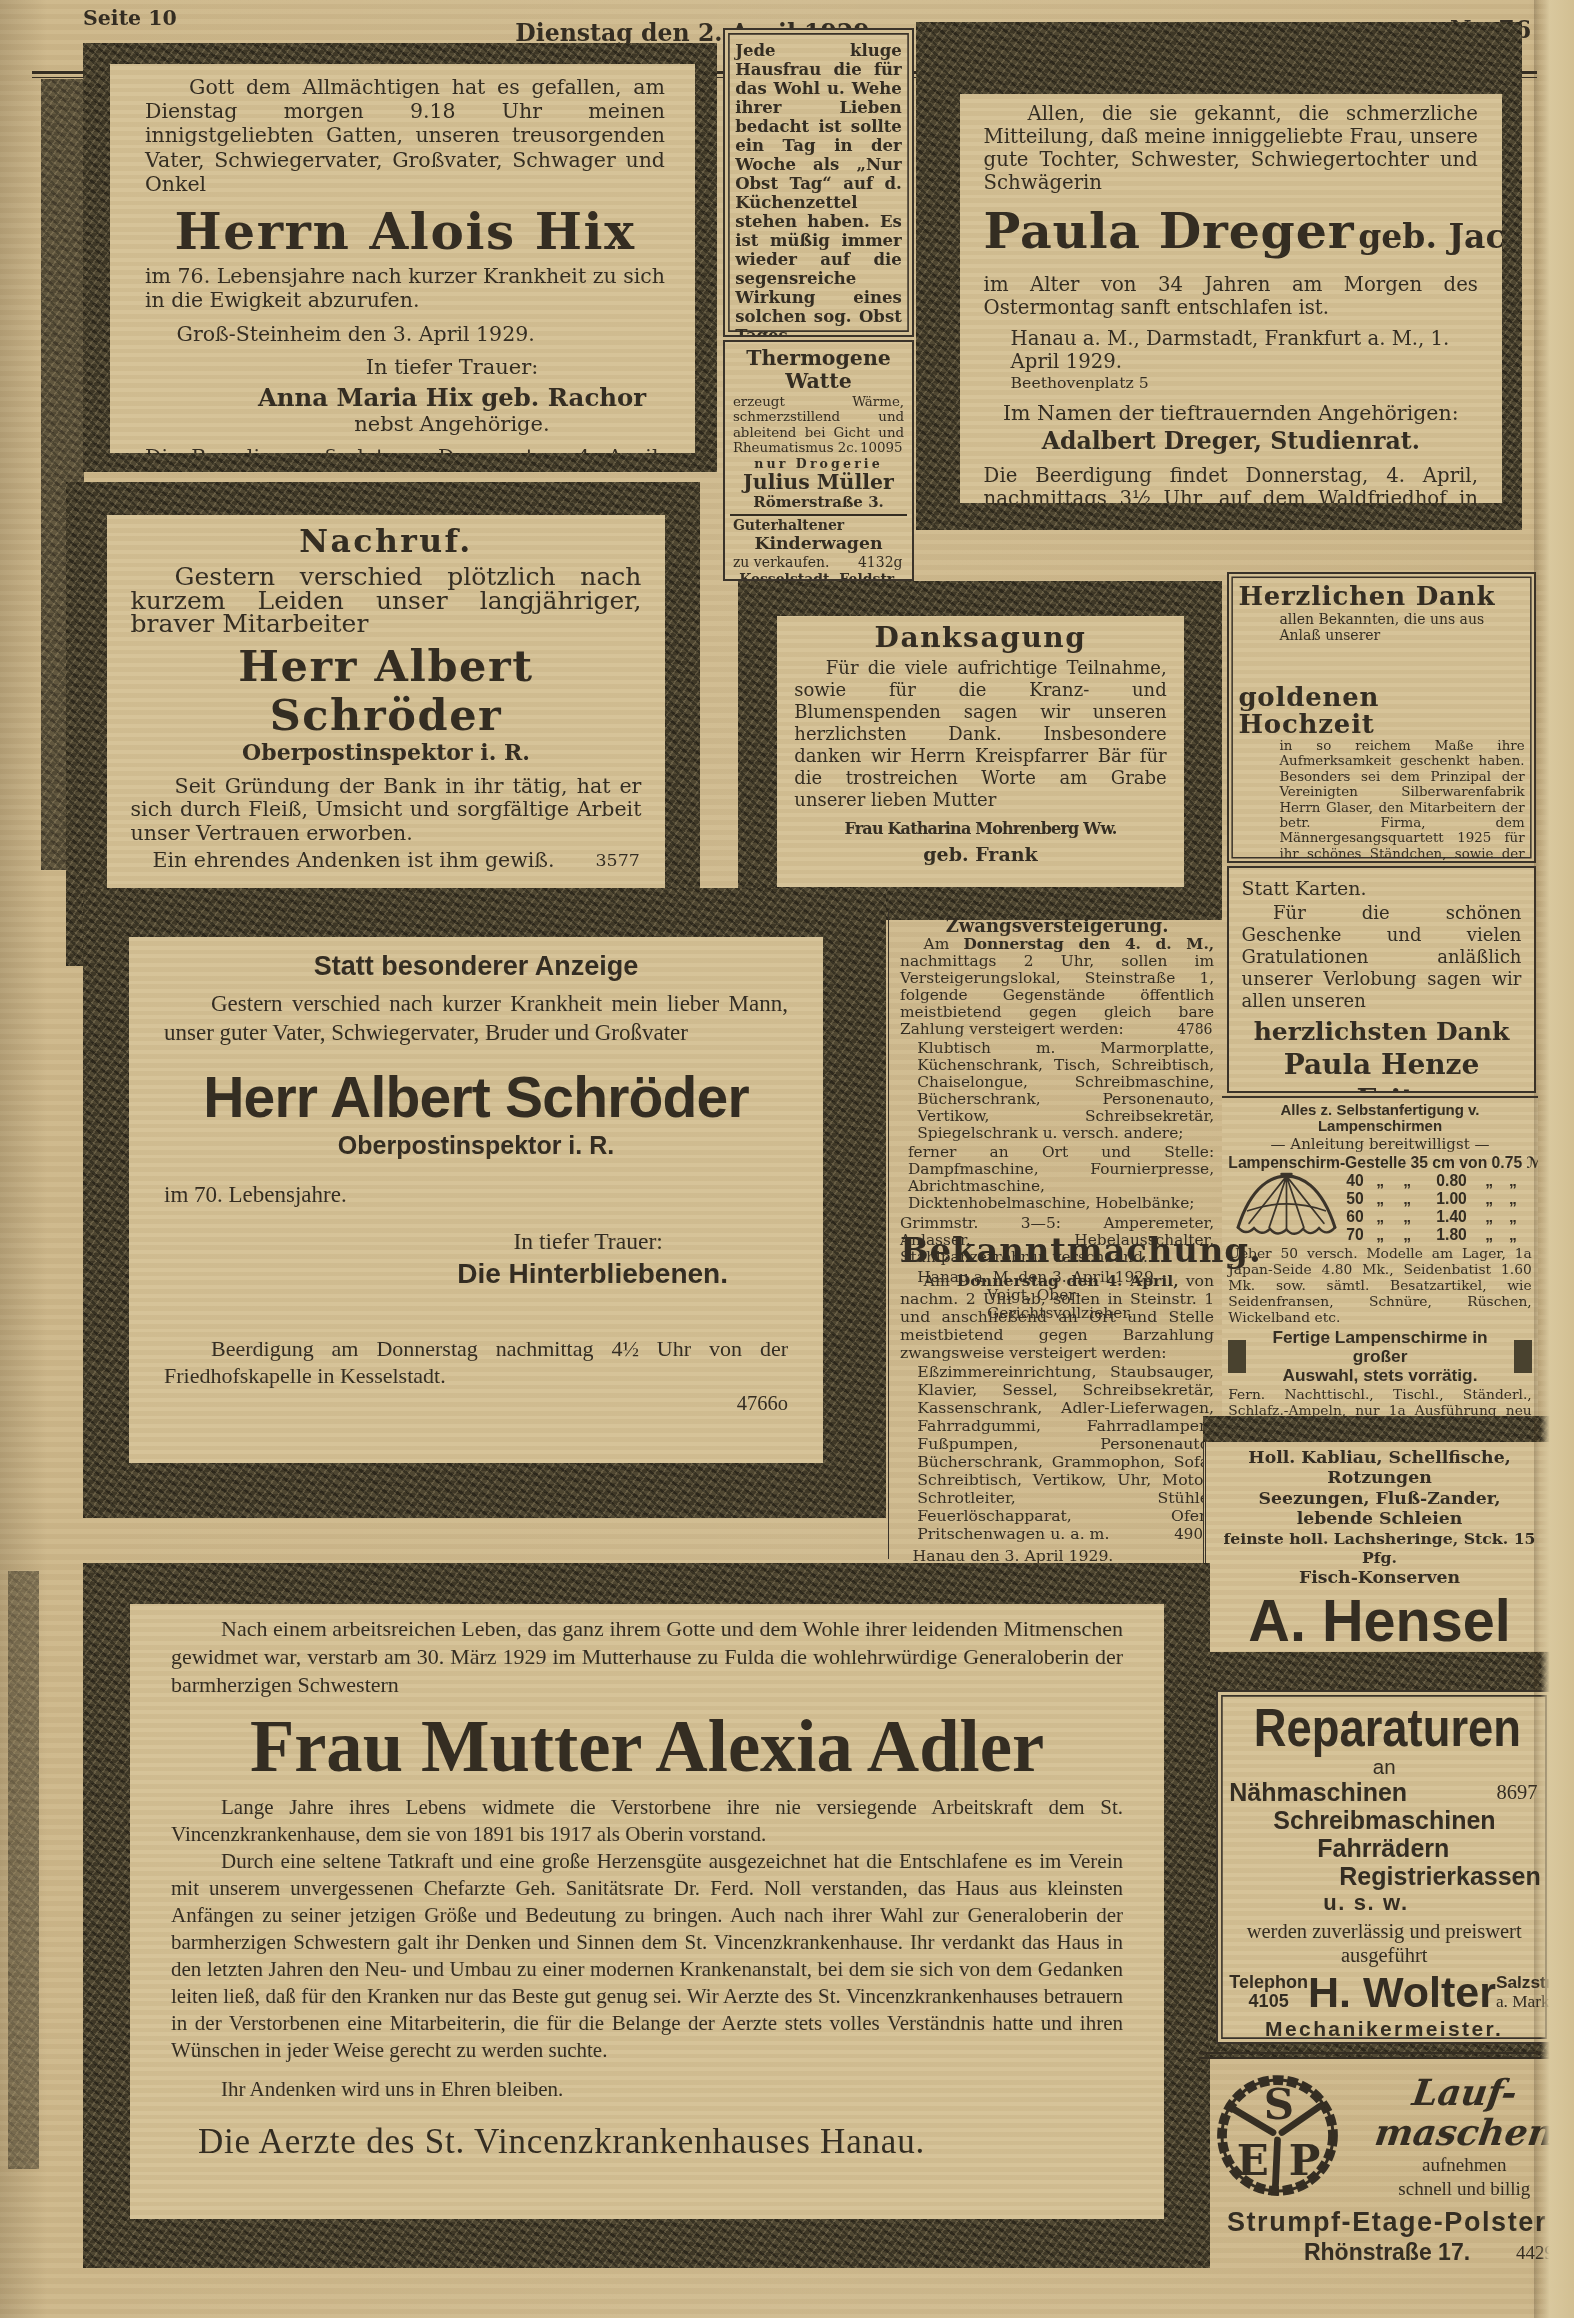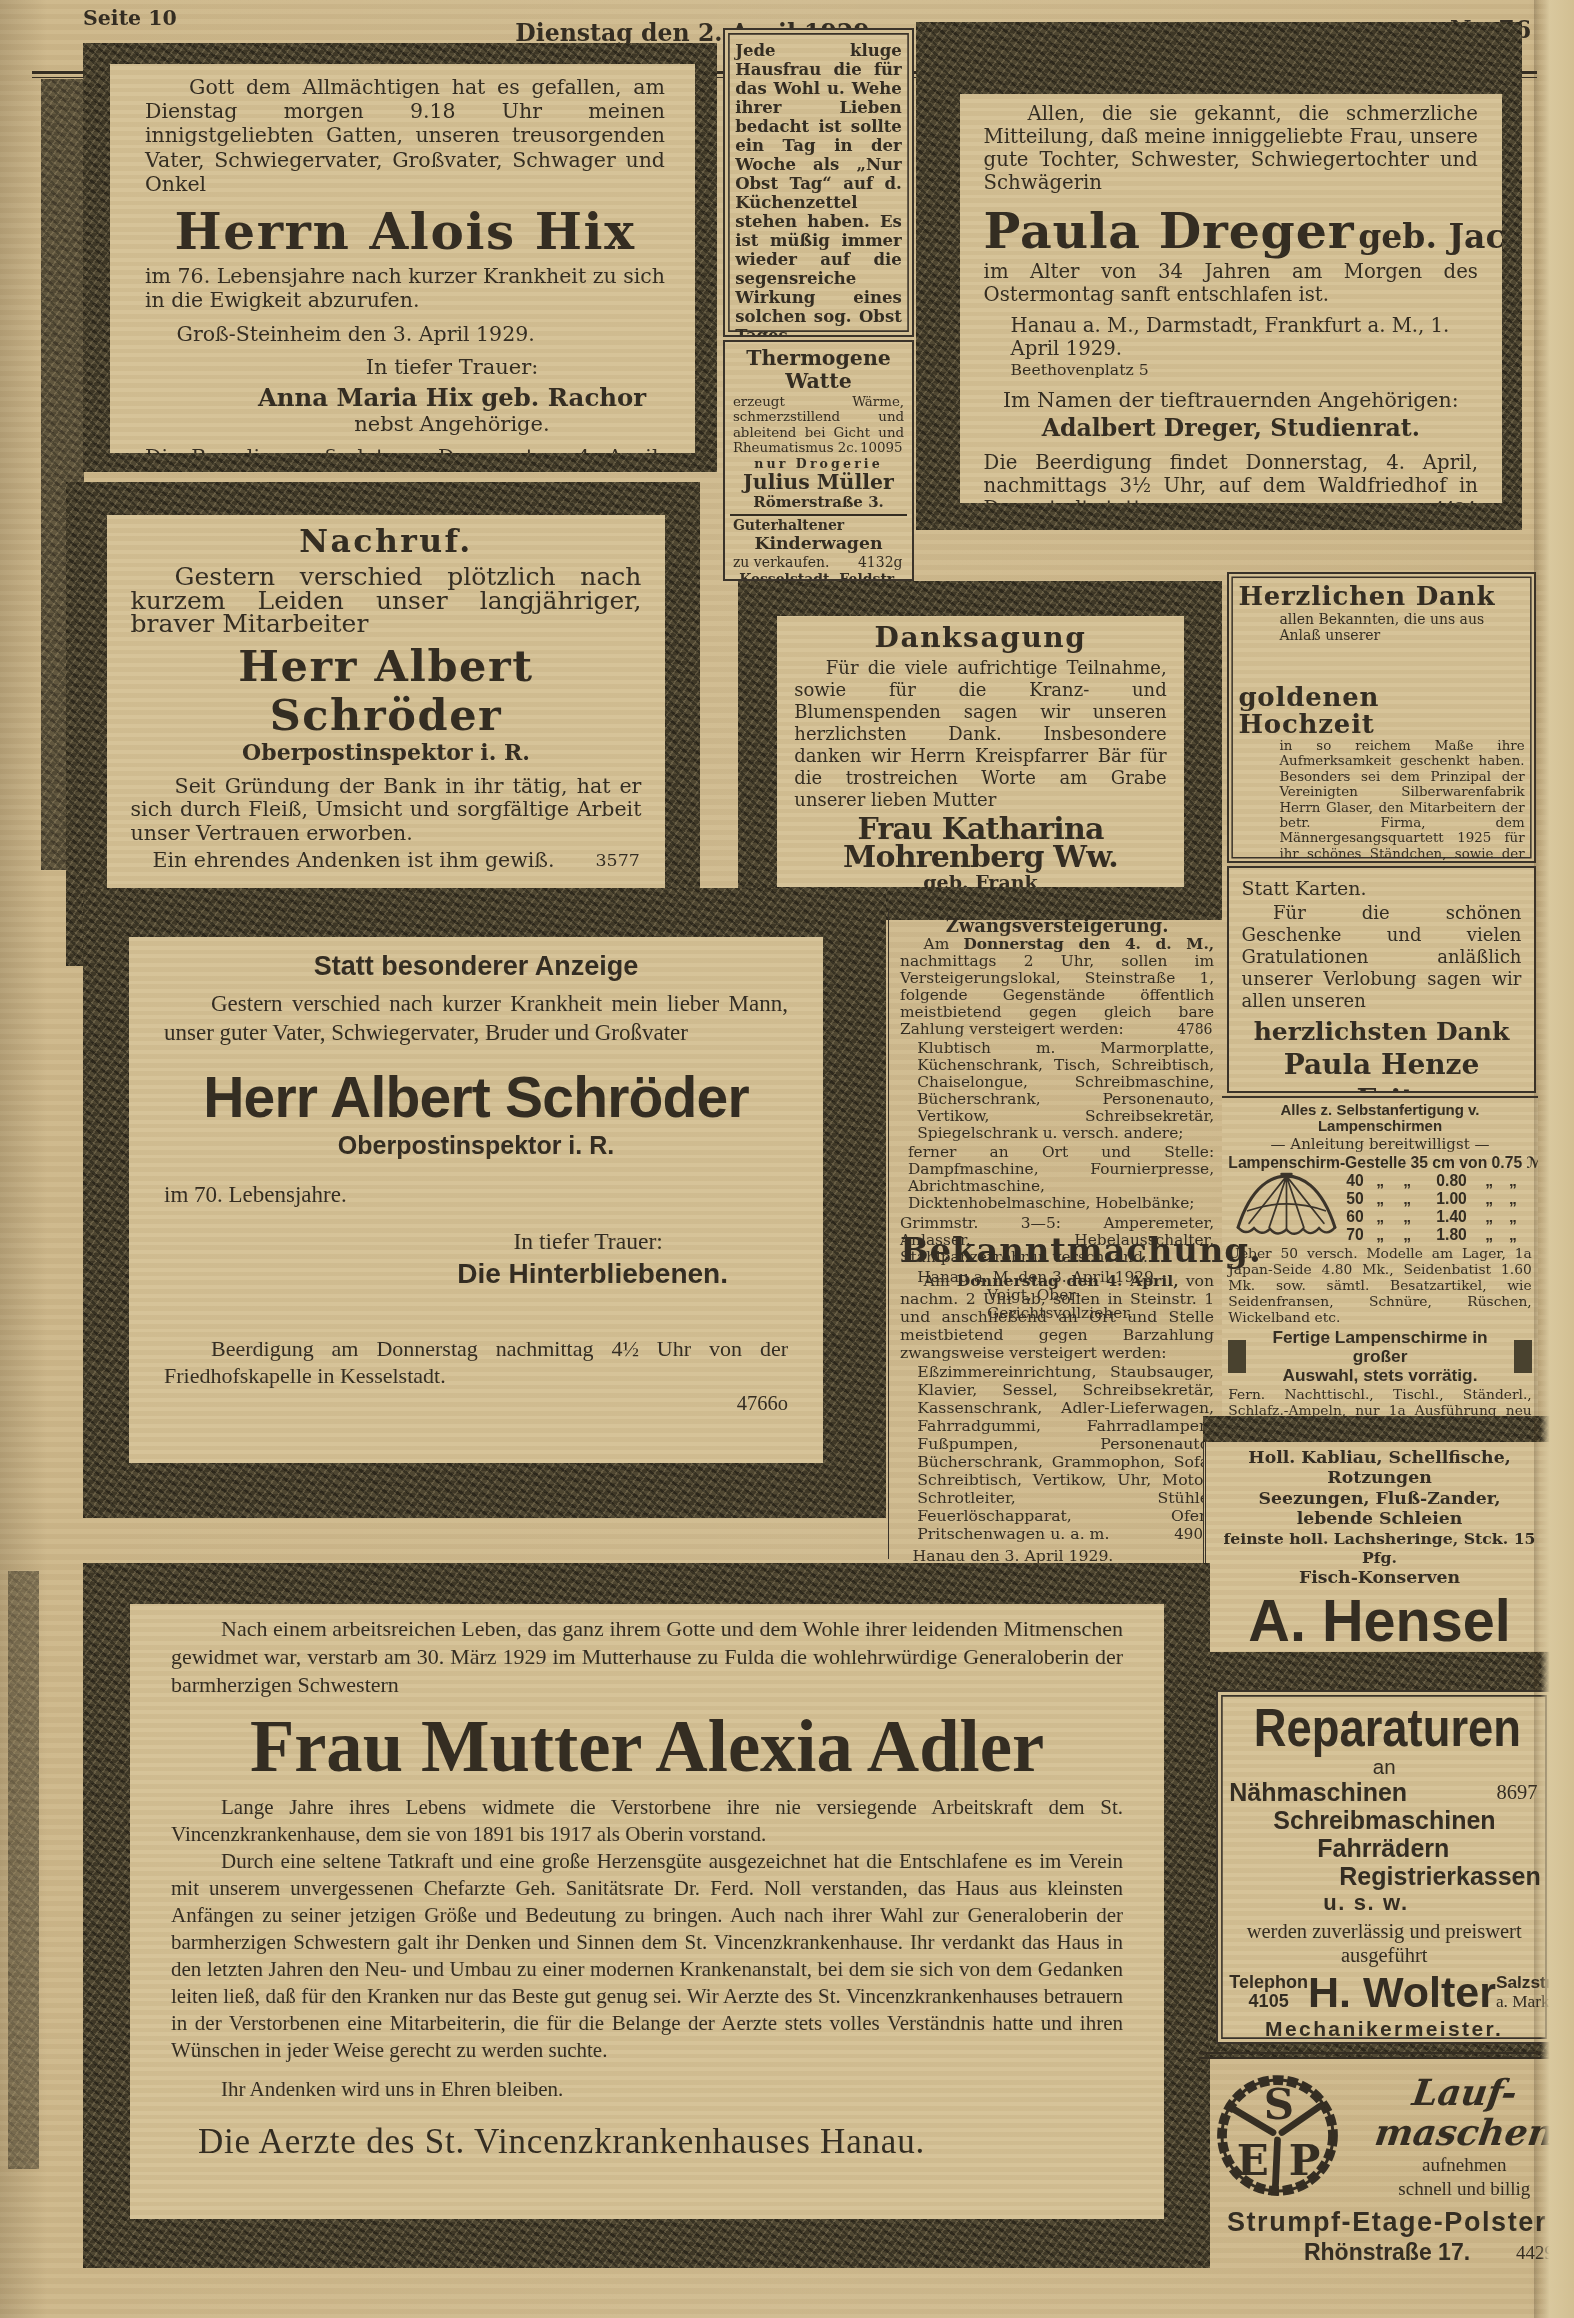--- a/index.html
+++ b/index.html
@@ -87,21 +87,21 @@
     <p class="p c b" style="font-size:14px;line-height:16.5px;">Kesselstadt, Feldstr. 3</p>
   </div>
 
   <div class="box mottle" style="left:916px;top:22px;width:606px;height:508px;">
     <div class="inner" style="inset:72px 20.5px 27px 44px;padding:7.9px 23.6px;">
       <p class="p j" style="font-size:19.7px;line-height:23px;text-indent:44px;">Allen, die sie gekannt, die schmerzliche Mitteilung, daß meine inniggeliebte Frau, unsere gute Tochter, Schwester, Schwiegertochter und Schwägerin</p>
       <p class="p c" style="margin-top:7.9px;white-space:nowrap;">
         <span class="b" style="font-size:49px;letter-spacing:0.8px;">Paula Dreger</span>
         <span class="b" style="font-size:33px;">geb. Jacoby</span>
       </p>
-      <p class="p j" style="font-size:19.7px;line-height:23px;margin-top:0;">im Alter von 34 Jahren am Morgen des Ostermontag sanft entschlafen ist.</p>
+      <p class="p j" style="font-size:19.7px;line-height:23px;margin-top:13px;">im Alter von 34 Jahren am Morgen des Ostermontag sanft entschlafen ist.</p>
       <p class="p" style="font-size:19.7px;margin-top:7.9px;padding-left:27px;">Hanau a. M., Darmstadt, Frankfurt a. M., 1. April 1929.</p>
       <p class="p" style="font-size:15.7px;padding-left:27px;">Beethovenplatz 5</p>
       <p class="p c" style="font-size:20.5px;margin-top:9.4px;">Im Namen der tieftrauernden Angehörigen:</p>
       <p class="p c b" style="font-size:23.6px;margin-top:1.6px;">Adalbert Dreger, Studienrat.</p>
       <p class="p j rel" style="font-size:19.7px;line-height:23px;margin-top:9.4px;">
         <span>Die Beerdigung findet Donnerstag, 4. April, nachmittags 3½ Uhr, auf dem Waldfriedhof in Darmstadt statt.</span>
         <span class="ref">4424</span>
       </p>
 
     </div>
@@ -119,21 +119,21 @@
         <span class="ref">3577</span>
       </p>
 
     </div>
   </div>
 
   <div class="box mottle" style="left:738px;top:581px;width:484px;height:339px;">
     <div class="inner" style="inset:35px 38px 33px 39px;padding:4.7px 17.3px;">
       <p class="p c b" style="font-size:28px;line-height:33px;letter-spacing:1.6px;">Danksagung</p>
       <p class="p j" style="font-size:18px;line-height:22px;margin-top:3.1px;text-indent:31.5px;">Für die viele aufrichtige Teilnahme, sowie für die Kranz- und Blumenspenden sagen wir unseren herzlichsten Dank. Insbesondere danken wir Herrn Kreispfarrer Bär für die trostreichen Worte am Grabe unserer lieben Mutter</p>
-      <p class="p c b" style="font-size:30px;line-height:28px;margin-top:4.7px;letter-spacing:-0.8px;">Frau Katharina Mohrenberg Ww.</p>
+      <p class="p c b" style="font-size:16px;line-height:28px;margin-top:4.7px;letter-spacing:-0.8px;">Frau Katharina Mohrenberg Ww.</p>
       <p class="p c b" style="font-size:19px;line-height:22px;">geb. Frank</p>
 
     </div>
   </div>
 
   <div class="box paperbox" style="left:1227px;top:572px;width:309px;height:291px;border:2.4px solid #3a332a;box-shadow:inset 0 0 0 2.4px #d4c094, inset 0 0 0 3.9px #3a332a;padding:7.9px 9.4px 4.7px;">
     <p class="p b" style="font-size:26px;line-height:29px;letter-spacing:0.8px;">Herzlichen Dank</p>
     <p class="p" style="font-size:14px;line-height:16.5px;padding-left:41px;">allen Bekannten, die uns aus Anlaß unserer</p>
     <p class="p b" style="font-size:26px;line-height:27px;letter-spacing:0.8px;margin-top:40px;">goldenen Hochzeit</p>
     <p class="p j rel" style="font-size:13.4px;line-height:15.4px;padding-left:41px;">

